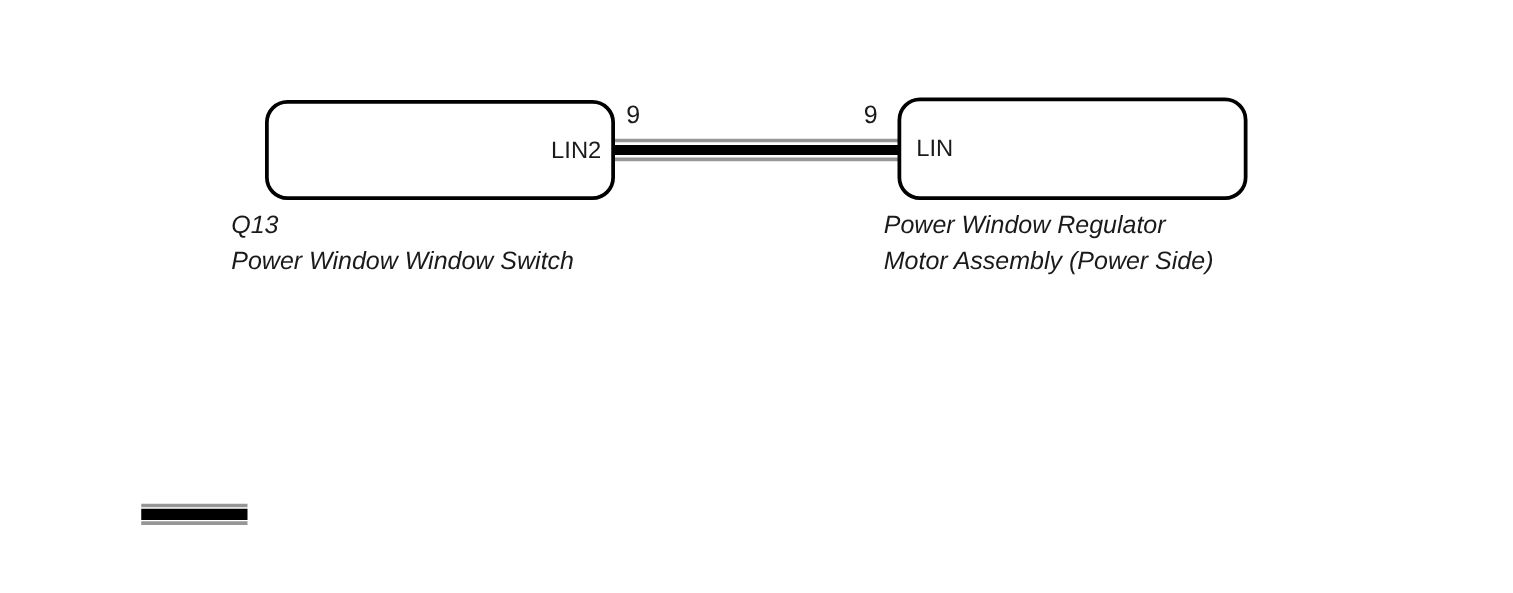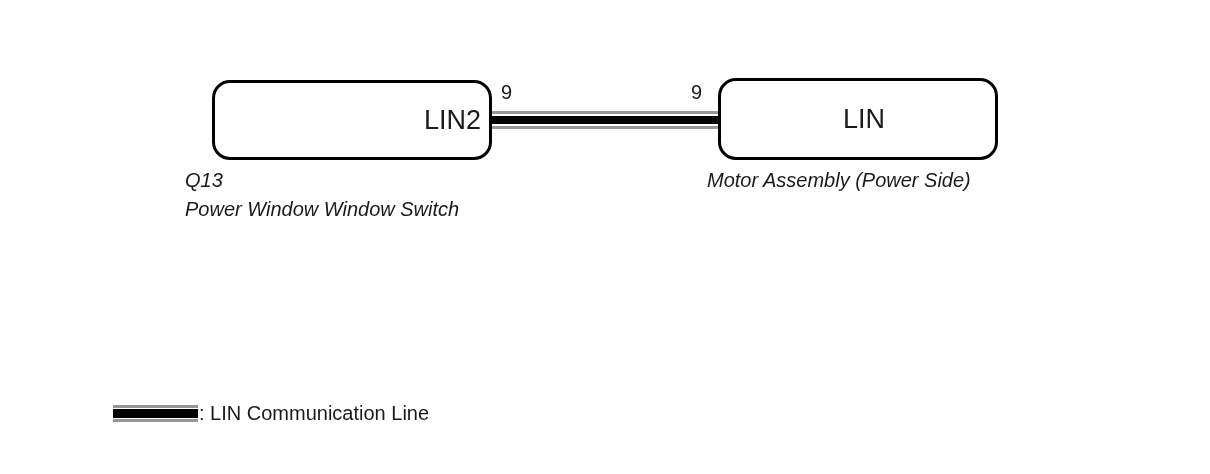--- a/index.html
+++ b/index.html
@@ -33,25 +33,25 @@
   }
   .box-left {
     left: 212px; top: 80px;
     width: 280px; height: 80px;
     justify-content: flex-end;
     padding-right: 8px;
   }
   .box-right {
     left: 718px; top: 78px;
     width: 280px; height: 82px;
-    justify-content: center;
+    justify-content: flex-start;
     padding-left: 12px;
   }
   .port-label {
-    font-size: 27px;
+    font-size: 19px;
     line-height: 1;
     color: var(--text);
     white-space: nowrap;
   }
   .wire {
     position: absolute;
     left: 490px; top: 111px;
     width: 230px;
     z-index: 1;
   }
@@ -119,27 +119,27 @@
   <div class="box box-right">
     <span class="port-label">LIN</span>
   </div>
 
   <div class="component-label label-left">
     <div>Q13</div>
     <div>Power Window Window Switch</div>
   </div>
 
   <div class="component-label label-right">
+    <div>Power Window Regulator</div>
     <div>Motor Assembly (Power Side)</div>
   </div>
 
   <div class="legend">
     <div class="legend-sample">
       <div class="band gray"></div>
       <div class="band white"></div>
       <div class="band black"></div>
       <div class="band white"></div>
       <div class="band gray"></div>
     </div>
-    <span class="legend-text">: LIN Communication Line</span>
   </div>
 
 </div>
 
 </body></html>

